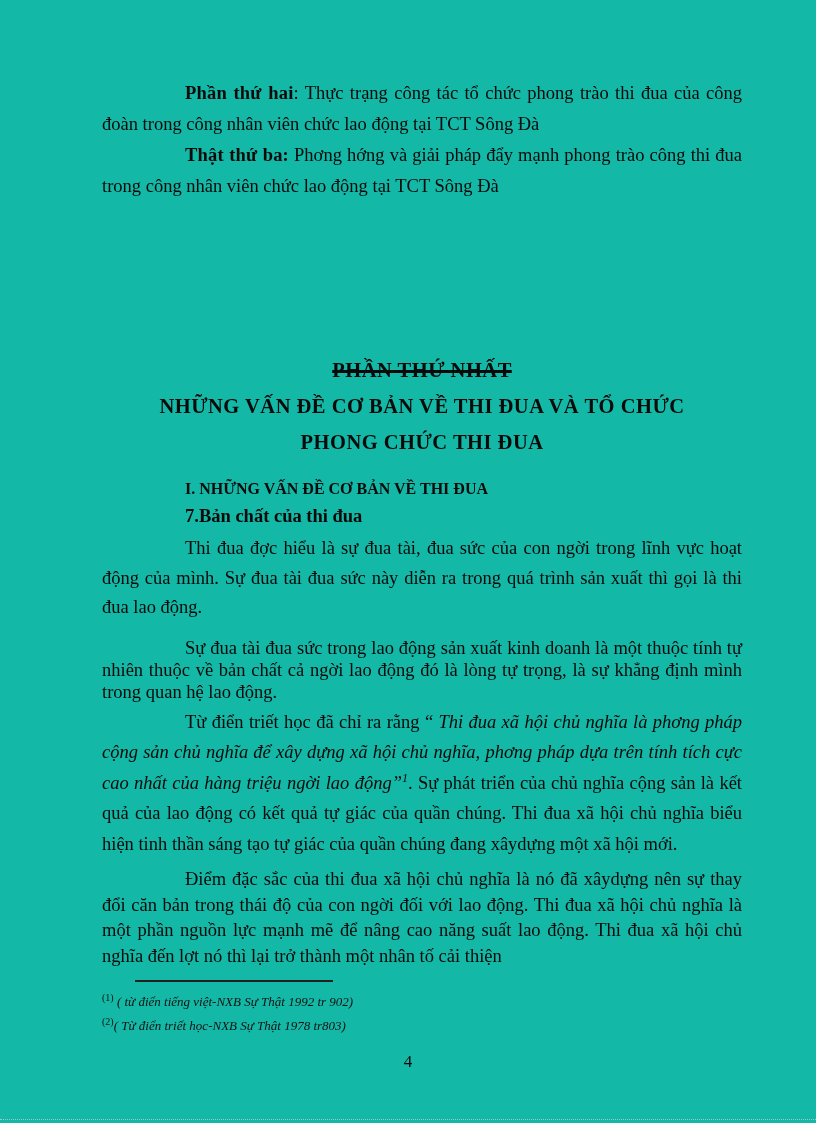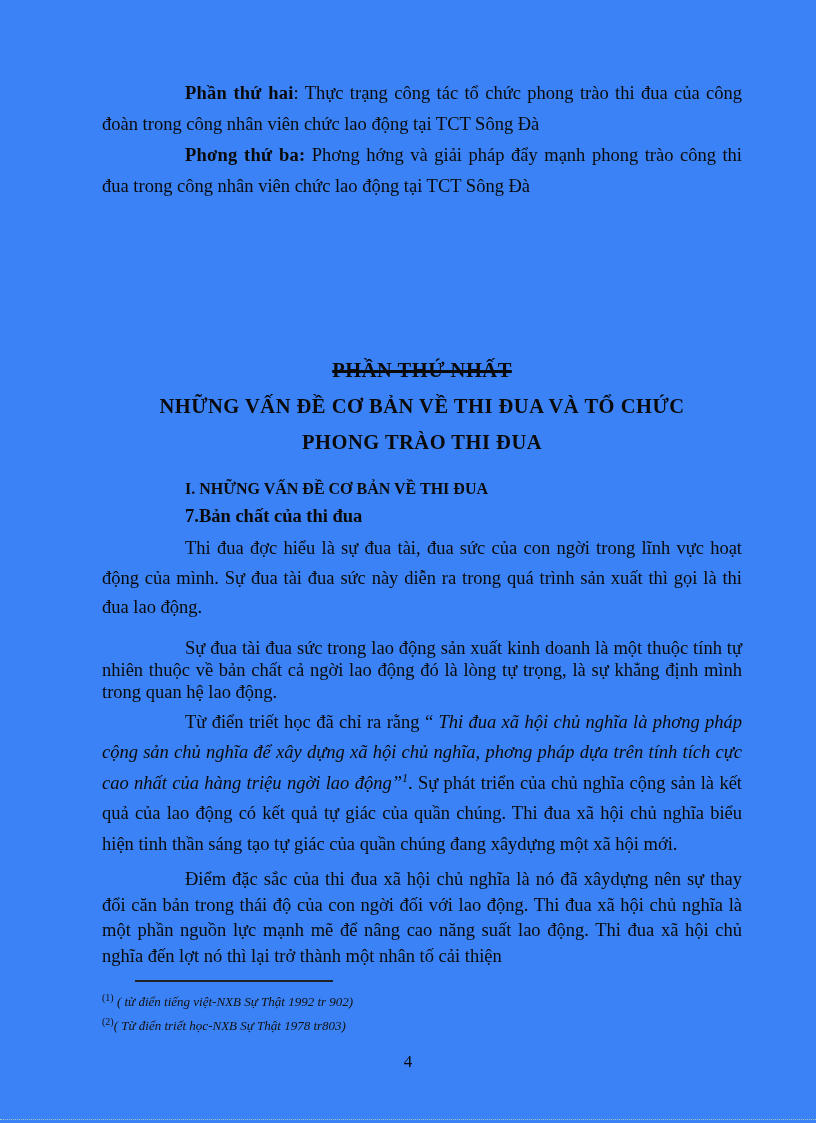--- a/index.html
+++ b/index.html
@@ -4,21 +4,21 @@
 <style>
   html, body {
     margin: 0;
     padding: 0;
     background: #ffffff;
   }
   .page {
     position: relative;
     width: 816px;
     height: 1123px;
-    background: #3b82f6;
+    background: #14b8a6;
     font-family: "Liberation Serif", "DejaVu Serif", serif;
     color: #0a0a0a;
     overflow: hidden;
     box-sizing: border-box;
     padding: 78px 74px 0 102px;
   }
   .para {
     font-size: 18.5px;
     line-height: 31px;
     text-align: justify;
@@ -109,26 +109,26 @@
     border-bottom: 1px dotted #9fc5cf;
   }
 </style>
 </head>
 <body>
 
 <div class="page">
 
   <p class="para"><b>Phần thứ hai</b><span>: Thực trạng công tác tổ chức phong trào thi đua của công đoàn trong công nhân viên chức lao động tại TCT Sông Đà</span></p>
 
-  <p class="para"><b>Phơng thứ ba:</b><span> Phơng  hớng  và giải pháp đẩy mạnh phong trào công thi đua trong công nhân viên chức lao động tại TCT Sông Đà</span></p>
+  <p class="para"><b>Thật thứ ba:</b><span> Phơng  hớng  và giải pháp đẩy mạnh phong trào công thi đua trong công nhân viên chức lao động tại TCT Sông Đà</span></p>
 
   <div class="chapter">
     <div class="struck-title">PHẦN THỨ NHẤT</div>
     <div class="chapter-title">NHỮNG VẤN ĐỀ CƠ BẢN VỀ THI ĐUA VÀ TỔ CHỨC</div>
-    <div class="chapter-title">PHONG TRÀO THI ĐUA</div>
+    <div class="chapter-title">PHONG CHỨC THI ĐUA</div>
   </div>
 
   <div class="section-heading">I. NHỮNG VẤN ĐỀ CƠ BẢN VỀ THI ĐUA</div>
   <div class="sub-heading">7.Bản chất của thi đua</div>
 
   <p class="para body-para-1">Thi đua đợc  hiểu là sự đua tài, đua sức của con ngời  trong lĩnh vực hoạt động của mình. Sự đua tài đua sức này diễn ra trong quá trình sản xuất thì gọi là thi đua lao động.</p>
 
   <p class="para body-para-2">Sự đua tài đua sức trong lao động sản xuất kinh doanh là một thuộc tính tự nhiên thuộc về bản chất cả ngời  lao động đó là lòng tự trọng, là sự khẳng định mình trong quan hệ lao động.</p>
 
   <p class="para body-para-3"><span>Từ điển triết học đã chỉ ra rằng “ </span><span class="quote-italic">Thi đua xã hội chủ nghĩa là phơng pháp cộng sản chủ nghĩa để xây dựng xã hội chủ nghĩa, phơng  pháp dựa trên tính tích cực cao nhất của hàng triệu ngời  lao động”</span><sup class="fn-ref">1</sup><span>. Sự phát triển của chủ nghĩa cộng sản là kết quả của lao động có kết quả tự giác của quần chúng. Thi đua xã hội chủ nghĩa biểu hiện tinh thần sáng tạo tự giác của quần chúng đang xâydựng một xã hội mới.</span></p>

